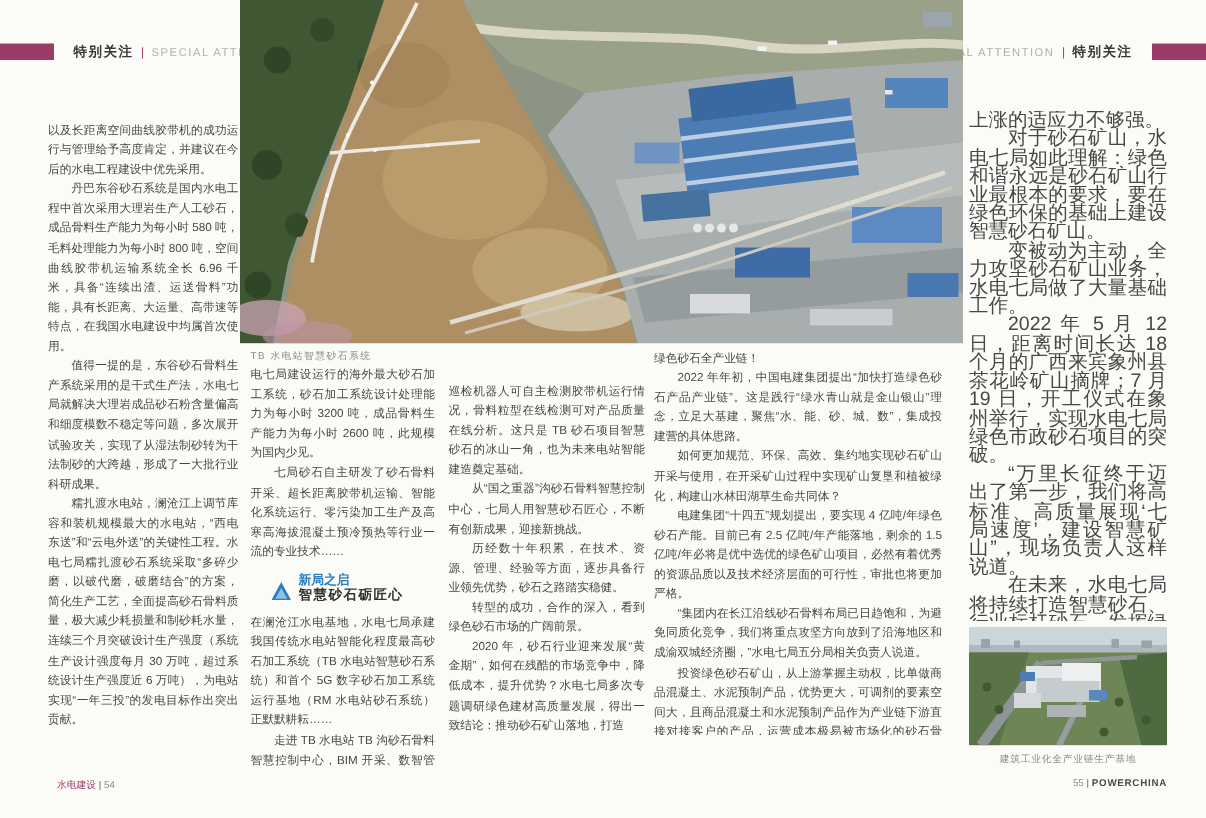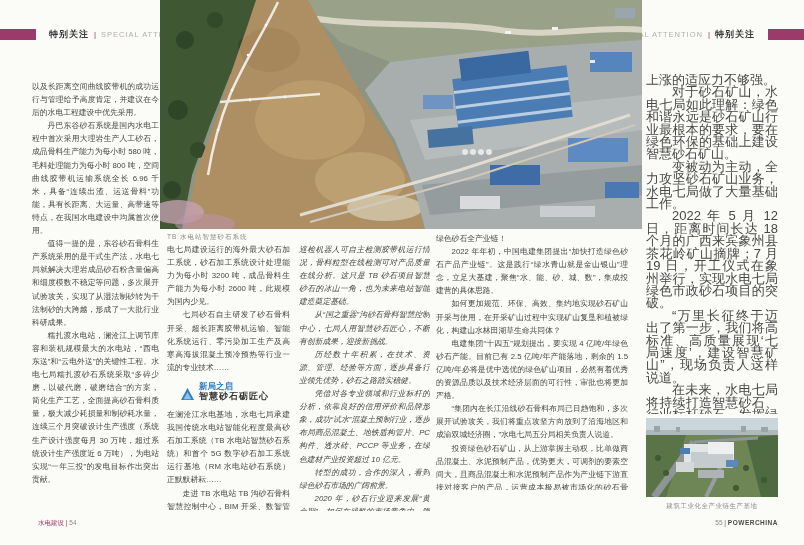--- a/index.html
+++ b/index.html
@@ -26,21 +26,21 @@
   .sec-photo{position:absolute;left:646px;top:418px;width:132px;height:79px;overflow:hidden;}
   .cap-sec{left:646px;top:502px;width:132px;text-align:center;letter-spacing:.5px;}
 
   
   .col{position:absolute;overflow:hidden;text-align:justify;color:#474747;
        font-size:7.8px;line-height:13.1px;}
   .col p{margin:0;text-indent:2em;}
   .col p.cont{text-indent:0;}
   .col1{left:32px;top:80px;width:127px;height:428px;}
   .col2{left:167px;top:243px;width:123px;height:268px;}
-  .col3{left:299px;top:243px;width:131px;height:268px;font-style:italic;}
+  .col3{left:299px;top:254px;width:131px;height:268px;}
   .colM{left:436px;top:232px;width:192px;height:258px;}
   .colR{left:646px;top:74px;width:132px;height:340px;font-size:13px;line-height:12.4px;}
 
   
   .sec-head{display:flex;align-items:flex-start;gap:5px;margin:7px 0 6px 14px;text-indent:0;}
   .sec-head .txt div{text-indent:0;}
   .sh1{color:#2b7ec0;font-weight:bold;font-size:8.5px;line-height:10px;}
   .sh2{color:#333;font-weight:bold;font-size:9px;line-height:11px;letter-spacing:1px;}
 
   
@@ -159,31 +159,30 @@
       </span>
     </div>
     <p class="cont">在澜沧江水电基地，水电七局承建我国传统水电站智能化程度最高砂石加工系统（TB 水电站智慧砂石系统）和首个 5G 数字砂石加工系统运行基地（RM 水电站砂石系统）正默默耕耘……</p>
     <p>走进 TB 水电站 TB 沟砂石骨料智慧控制中心，BIM 开采、数智管理、智能设备、智慧磅送、云订单、运输，5G 数字化运营的智慧砂石助力大国重器智能建造。智能</p>
   </div>
 
   <div class="col col3">
     <p class="cont">巡检机器人可自主检测胶带机运行情况，骨料粒型在线检测可对产品质量在线分析。这只是 TB 砂石项目智慧砂石的冰山一角，也为未来电站智能建造奠定基础。</p>
     <p>从“国之重器”沟砂石骨料智慧控制中心，七局人用智慧砂石匠心，不断有创新成果，迎接新挑战。</p>
     <p>历经数十年积累，在技术、资源、管理、经验等方面，逐步具备行业领先优势，砂石之路踏实稳健。</p>
-    <p>凭借对各专业领域和行业标杆的分析，依靠良好的信用评价和品牌形象，成功“试水”混凝土预制行业，逐步布局商品混凝土、地铁盾构管片、PC 构件、透水砖、PCCP 等业务，在绿色建材产业投资超过 10 亿元。</p>
     <p>转型的成功，合作的深入，看到绿色砂石市场的广阔前景。</p>
     <p>2020 年，砂石行业迎来发展“黄金期”，如何在残酷的市场竞争中，降低成本，提升优势？水电七局多次专题调研绿色建材高质量发展，得出一致结论：推动砂石矿山落地，打造</p>
   </div>
 
   <div class="col colM">
     <p class="cont">绿色砂石全产业链！</p>
     <p>2022 年年初，中国电建集团提出“加快打造绿色砂石产品产业链”。这是践行“绿水青山就是金山银山”理念，立足大基建，聚焦“水、能、砂、城、数”，集成投建营的具体思路。</p>
     <p>如何更加规范、环保、高效、集约地实现砂石矿山开采与使用，在开采矿山过程中实现矿山复垦和植被绿化，构建山水林田湖草生命共同体？</p>
     <p>电建集团“十四五”规划提出，要实现 4 亿吨/年绿色砂石产能。目前已有 2.5 亿吨/年产能落地，剩余的 1.5 亿吨/年必将是优中选优的绿色矿山项目，必然有着优秀的资源品质以及技术经济层面的可行性，审批也将更加严格。</p>
-    <p>“集团内在长江沿线砂石骨料布局已日趋饱和，多次展开试验攻关，我们将重点攻坚方向放到了沿海地区和成渝双城经济圈，”水电七局五分局相关负责人说道。</p>
+    <p>“集团内在长江沿线砂石骨料布局已日趋饱和，为避免同质化竞争，我们将重点攻坚方向放到了沿海地区和成渝双城经济圈，”水电七局五分局相关负责人说道。</p>
     <p>投资绿色砂石矿山，从上游掌握主动权，比单做商品混凝土、水泥预制产品，优势更大，可调剂的要素空间大，且商品混凝土和水泥预制产品作为产业链下游直接对接客户的产品，运营成本极易被市场化的砂石骨料、水泥等关键原材料的价格制约，对行业内部的供需变化及材料价格</p>
   </div>
 
   <div class="col colR">
     <p class="cont">上涨的适应力不够强。</p>
     <p>对于砂石矿山，水电七局如此理解：绿色和谐永远是砂石矿山行业最根本的要求，要在绿色环保的基础上建设智慧砂石矿山。</p>
     <p>变被动为主动，全力攻坚砂石矿山业务，水电七局做了大量基础工作。</p>
     <p>2022 年 5 月 12 日，距离时间长达 18 个月的广西来宾象州县茶花岭矿山摘牌；7 月 19 日，开工仪式在象州举行，实现水电七局绿色市政砂石项目的突破。</p>
     <p>“万里长征终于迈出了第一步，我们将高标准、高质量展现‘七局速度’，建设智慧矿山”，现场负责人这样说道。</p>
     <p>在未来，水电七局将持续打造智慧砂石、行业标杆砂石，发挥绿色砂石技术优势，通过生产要素数字化，应用场景可视化，机械设备自动化，管理决策智控化等全流程，将现代信息化技术深度融入绿色砂石生产的全过程，打造智慧砂石、智慧物流、智能制造和智慧管理四位一体的现代化绿色智能砂石工厂。</p>

